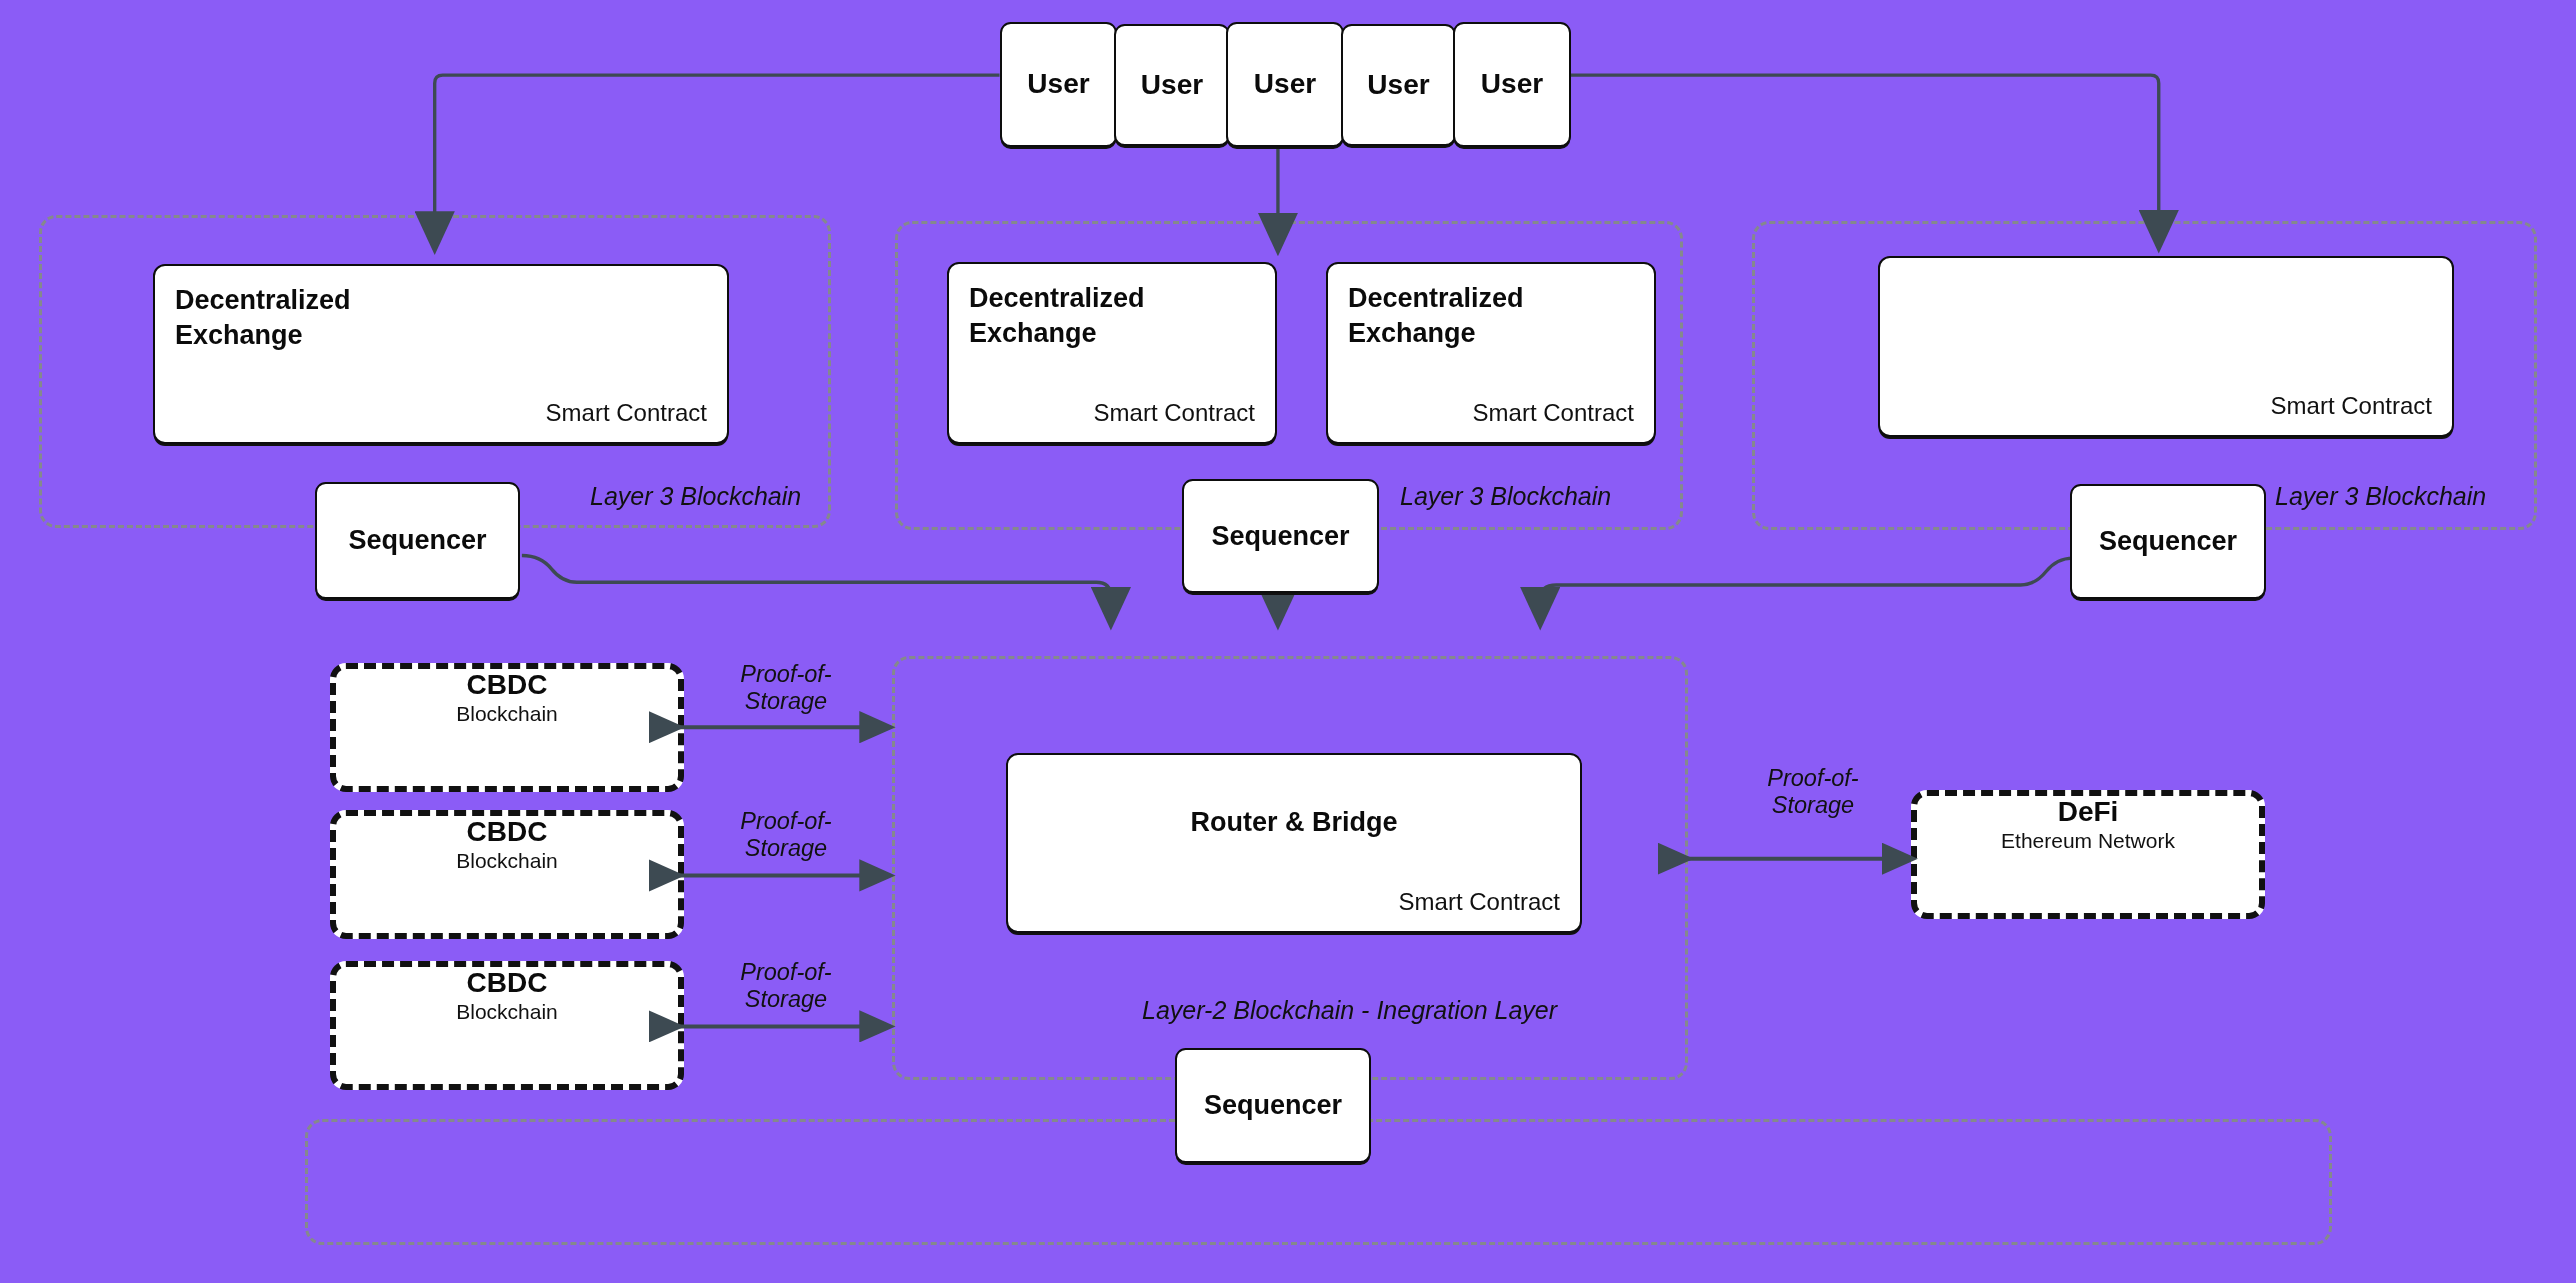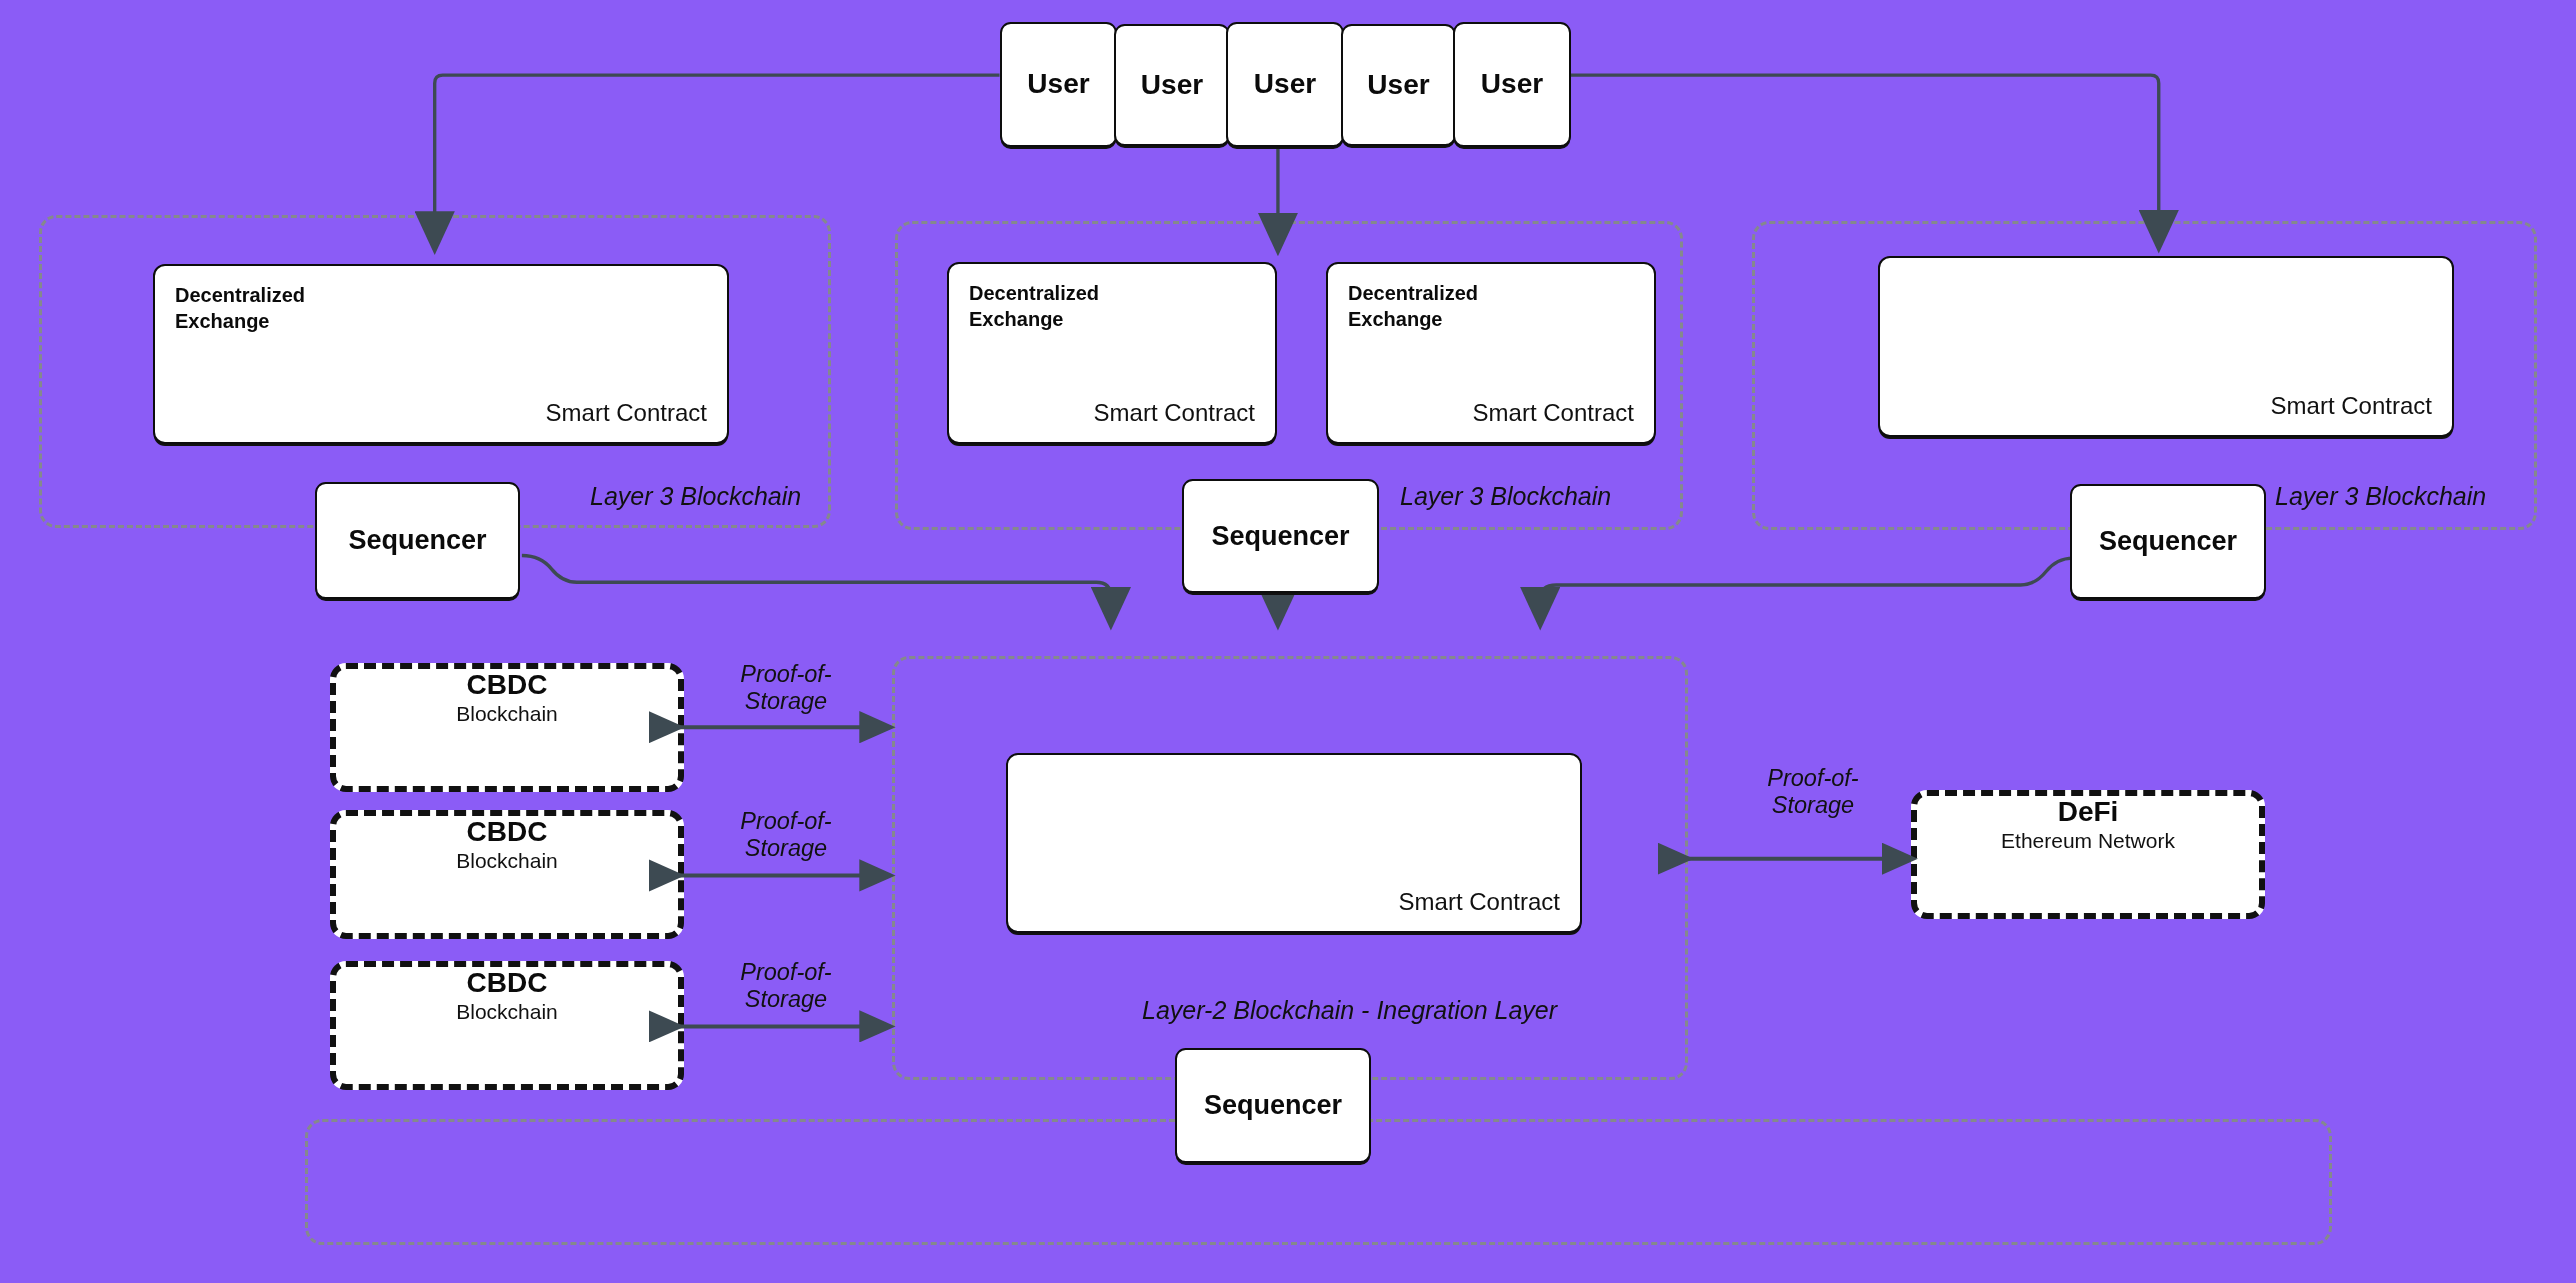--- a/index.html
+++ b/index.html
@@ -7,21 +7,21 @@
          font-family:"Liberation Sans","DejaVu Sans",sans-serif;overflow:hidden;}
   .abs{position:absolute;box-sizing:border-box;}
 
   
   .layer-box{border:3.4px dashed #85898c;border-radius:17.4px;background:transparent;}
 
   
   .node{border:2.7px solid #0d0d0d;border-radius:12px;background:#ffffff;
         box-shadow:0 2.7px 0 -0.7px #111;}
   .node .title{position:absolute;left:20px;top:17.4px;right:20px;
-        font-size:20px;font-weight:bold;color:#0b0b0b;line-height:1.28;}
+        font-size:27px;font-weight:bold;color:#0b0b0b;line-height:1.28;}
   .node .sub{position:absolute;right:20px;bottom:14.8px;font-size:24px;
         color:#111;}
 
   
   .seqbox{border:2.7px solid #0d0d0d;border-radius:10.7px;background:#ffffff;
           box-shadow:0 2.7px 0 -0.7px #111;display:flex;align-items:center;
           justify-content:center;z-index:40;}
   .seqbox span{font-size:27px;font-weight:bold;color:#0b0b0b;white-space:nowrap;}
 
   .userbox{border:2.7px solid #0d0d0d;border-radius:10.7px;background:#ffffff;
@@ -150,20 +150,21 @@
     <div class="l1">CBDC</div>
     <div class="l2">Blockchain</div>
   </div>
 
   <div class="abs edgelbl" style="left:702px;top:661px;width:168px;">Proof-of-<br>Storage</div>
   <div class="abs edgelbl" style="left:702px;top:808px;width:168px;">Proof-of-<br>Storage</div>
   <div class="abs edgelbl" style="left:702px;top:959px;width:168px;">Proof-of-<br>Storage</div>
 
   <div class="abs layer-box" style="left:892px;top:656px;width:796px;height:424px;"></div>
   <div class="abs node" style="left:1006px;top:753px;width:576px;height:180px;">
+    <div class="title" style="text-align:center;left:0;right:0;top:50px;">Router &amp; Bridge</div>
     <div class="sub">Smart Contract</div>
   </div>
   <div class="abs cap" style="left:1142px;top:996px;">Layer-2 Blockchain - Inegration Layer</div>
   <div class="abs seqbox" style="left:1175px;top:1048px;width:196px;height:115px;">
     <span>Sequencer</span>
   </div>
 
   <div class="abs edgelbl" style="left:1729px;top:765px;width:168px;">Proof-of-<br>Storage</div>
   <div class="abs cbdc" style="left:1911px;top:790px;width:354px;height:129px;">
     <div class="l1">DeFi</div>

